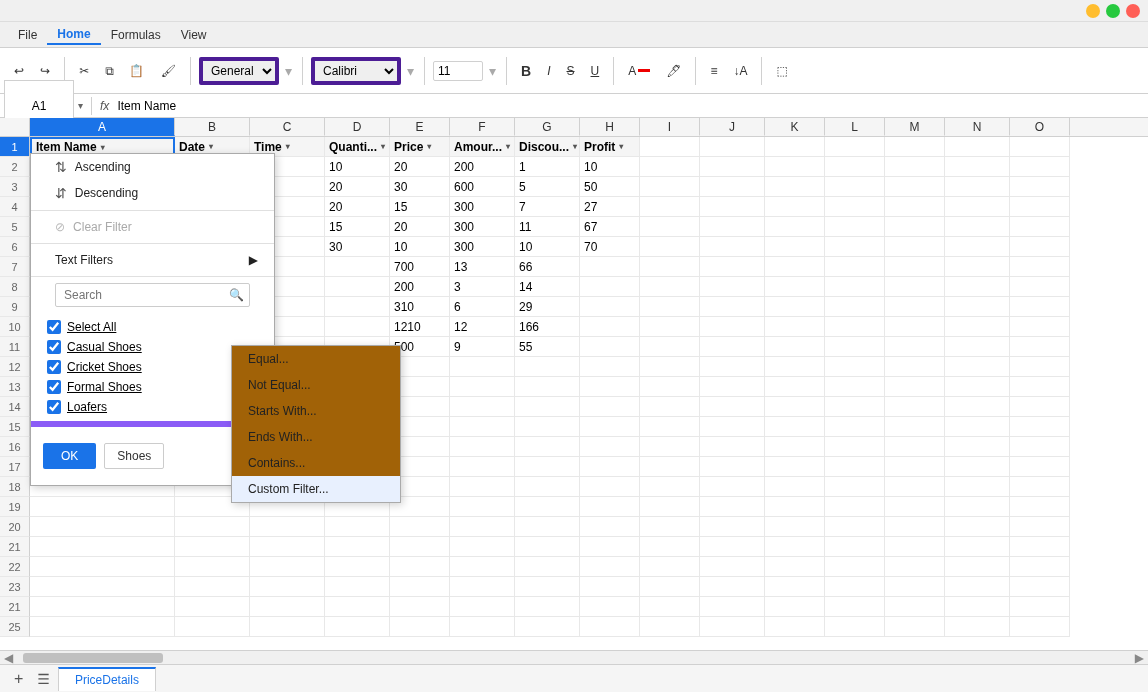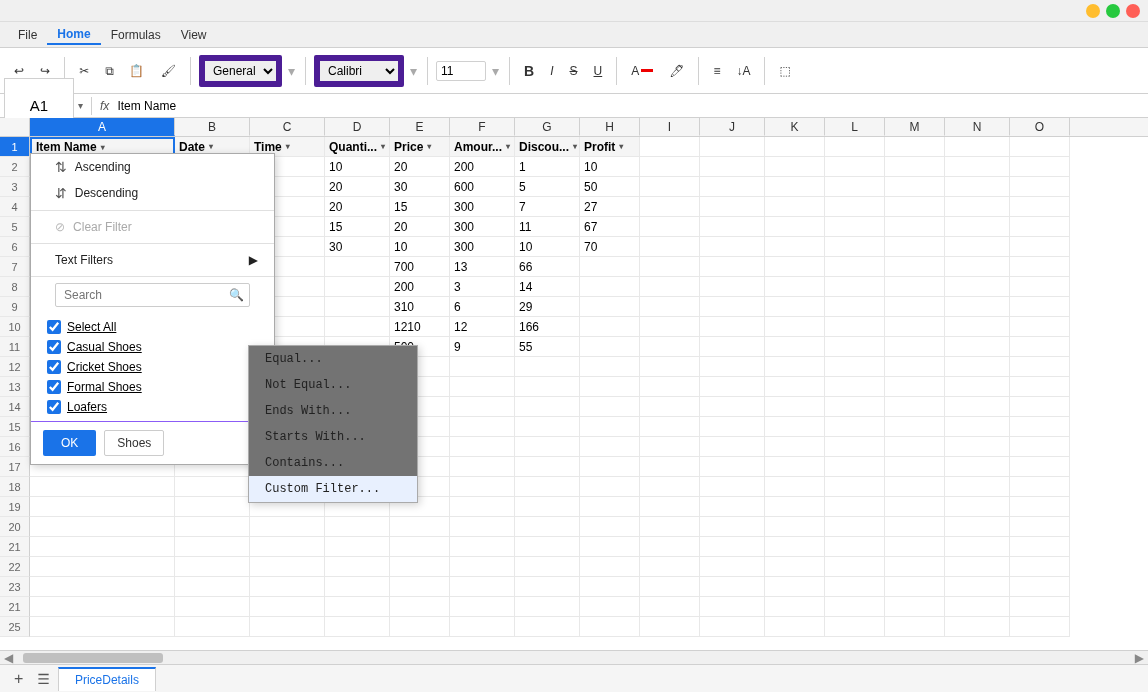--- a/index.html
+++ b/index.html
@@ -12,26 +12,26 @@
     .title-bar-min { background: #ffbd2e; }
     .title-bar-max { background: #27c93f; }
 
     
     .ribbon-tabs { display: flex; align-items: center; background: #f0f0f0; padding: 0 8px; height: 26px; border-bottom: 1px solid #d0d0d0; }
     .ribbon-tab { padding: 2px 10px; font-size: 12px; cursor: pointer; color: #333; }
     .ribbon-tab.active { color: #1a73e8; border-bottom: 2px solid #1a73e8; font-weight: 600; }
     .ribbon-toolbar { display: flex; align-items: center; background: #fff; padding: 4px 8px; height: 46px; border-bottom: 1px solid #d0d0d0; gap: 4px; }
     .ribbon-btn { padding: 2px 6px; font-size: 12px; cursor: pointer; border: none; background: transparent; border-radius: 2px; display: flex; align-items: center; gap: 2px; color: #333; }
     .ribbon-sep { width: 1px; height: 28px; background: #d0d0d0; margin: 0 4px; }
-    .ribbon-select { border: 6px solid #4c1d95; border-radius: 2px; padding: 2px 4px; font-size: 12px; min-width: 80px; }
+    .ribbon-select { border: 4px solid #4c1d95; border-radius: 2px; padding: 2px 4px; font-size: 12px; min-width: 80px; }
     .ribbon-num { border: 1px solid #d0d0d0; border-radius: 2px; padding: 2px 4px; font-size: 12px; width: 50px; }
 
     
     .formula-bar { display: flex; align-items: center; height: 24px; border-bottom: 1px solid #d0d0d0; background: #fff; padding: 0 4px; gap: 4px; }
-    .cell-ref { width: 70px; border: 1px solid #d0d0d0; padding: 18px 4px; font-size: 15px; text-align: center; }
+    .cell-ref { width: 70px; border: 1px solid #d0d0d0; padding: 18px 4px; font-size: 12px; text-align: center; }
     .formula-sep { width: 1px; height: 18px; background: #d0d0d0; margin: 0 4px; }
     .fx-label { font-size: 12px; color: #555; font-style: italic; margin-right: 4px; }
     .formula-input { flex: 1; border: none; outline: none; font-size: 12px; }
 
     
     .spreadsheet { display: flex; flex-direction: column; flex: 1; overflow: hidden; position: relative; }
     .col-headers { display: flex; background: #f5f5f5; border-bottom: 1px solid #d0d0d0; }
     .row-num-header { width: 30px; min-width: 30px; border-right: 1px solid #d0d0d0; background: #f5f5f5; }
     .col-header { border-right: 1px solid #d0d0d0; border-bottom: 1px solid transparent; text-align: center; font-size: 12px; color: #333; padding: 2px 0; height: 18px; display: flex; align-items: center; justify-content: center; }
     .col-header.active { background: #1a73e8; color: #fff; }
@@ -66,26 +66,26 @@
     .filter-menu-item { padding: 5px 16px 5px 24px; cursor: pointer; display: flex; align-items: center; gap: 8px; color: #222; }
     .filter-menu-item.disabled { color: #aaa; }
     .filter-sep { height: 1px; background: #e0e0e0; margin: 4px 0; }
     .filter-submenu-item { padding: 5px 16px 5px 24px; cursor: pointer; display: flex; align-items: center; justify-content: space-between; color: #222; font-weight: 500; }
     .search-box { margin: 6px 24px; position: relative; }
     .search-box input { width: 100%; border: 1px solid #ccc; border-radius: 2px; padding: 4px 24px 4px 8px; font-size: 12px; outline: none; }
     .search-icon-inner { position: absolute; right: 6px; top: 50%; transform: translateY(-50%); color: #666; font-size: 12px; }
     .checkbox-list { max-height: 180px; overflow-y: auto; padding: 4px 0; text-decoration: underline; }
     .checkbox-item { display: flex; align-items: center; gap: 6px; padding: 3px 8px 3px 16px; cursor: pointer; }
     .checkbox-item input[type=checkbox] { accent-color: #1a73e8; width: 14px; height: 14px; cursor: pointer; }
-    .filter-actions { display: flex; gap: 8px; padding: 8px 12px; border-top: 1px solid #8b5cf6; }
+    .filter-actions { display: flex; gap: 8px; padding: 16px 12px; border-top: 6px solid #8b5cf6; }
     .btn-ok { background: #1a73e8; color: #fff; border: none; border-radius: 2px; padding: 5px 18px; font-size: 12px; cursor: pointer; font-weight: 500; }
     .btn-cancel { background: #fff; color: #333; border: 1px solid #ccc; border-radius: 2px; padding: 5px 12px; font-size: 12px; cursor: pointer; }
 
     
-    .text-filters-menu { position: absolute; left: 248px; top: 345px; background: #737373; border: 1px solid #aaa; box-shadow: 2px 2px 8px rgba(0,0,0,0.18); z-index: 101; width: 170px; font-size: 12px; font-family: Liberation Mono, monospace; }
+    .text-filters-menu { position: absolute; left: 231px; top: 345px; background: #a16207; border: 1px solid #aaa; box-shadow: 2px 2px 8px rgba(0,0,0,0.18); z-index: 101; width: 170px; font-size: 12px; }
     .tf-item { padding: 6px 16px; cursor: pointer; color: #222; }
     .tf-item.highlight { background: #e8f0fe; }
 
     
     .bottom-bar { height: 28px; background: #f5f5f5; border-top: 1px solid #d0d0d0; display: flex; align-items: center; padding: 0 8px; gap: 4px; }
     .sheet-tab { padding: 4px 16px; border: 1px solid #d0d0d0; border-bottom: none; background: #fff; font-size: 12px; cursor: pointer; border-top: 2px solid #1a73e8; color: #1a73e8; font-weight: 500; }
     .sheet-add { background: none; border: none; font-size: 16px; cursor: pointer; color: #555; padding: 0 6px; }
     .sheet-menu { background: none; border: none; font-size: 14px; cursor: pointer; color: #555; padding: 0 4px; }
 
     
@@ -713,17 +713,17 @@
 
   <div class="filter-actions">
     <button class="btn-ok">OK</button>
     <button class="btn-cancel">Shoes</button>
   </div>
 </div>
 
 <div class="text-filters-menu">
   <div class="tf-item">Equal...</div>
   <div class="tf-item">Not Equal...</div>
+  <div class="tf-item">Starts With...</div>
   <div class="tf-item">Ends With...</div>
-  <div class="tf-item">Starts With...</div>
   <div class="tf-item">Contains...</div>
   <div class="tf-item highlight">Custom Filter...</div>
 </div>
 
 </body></html>

